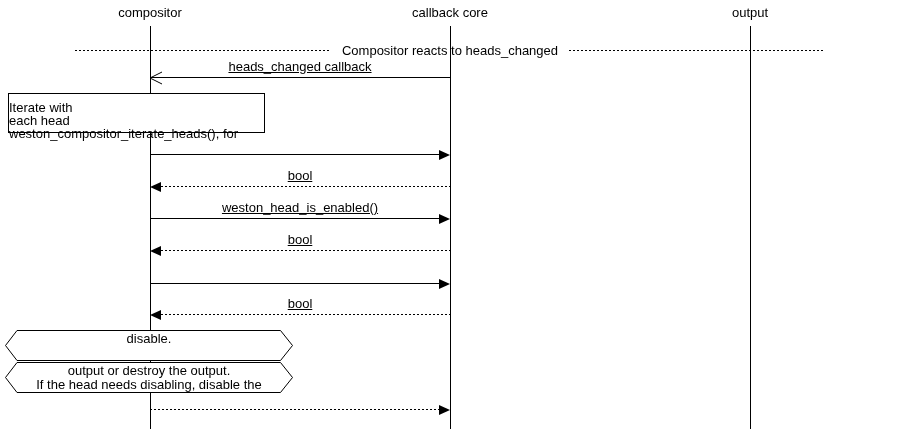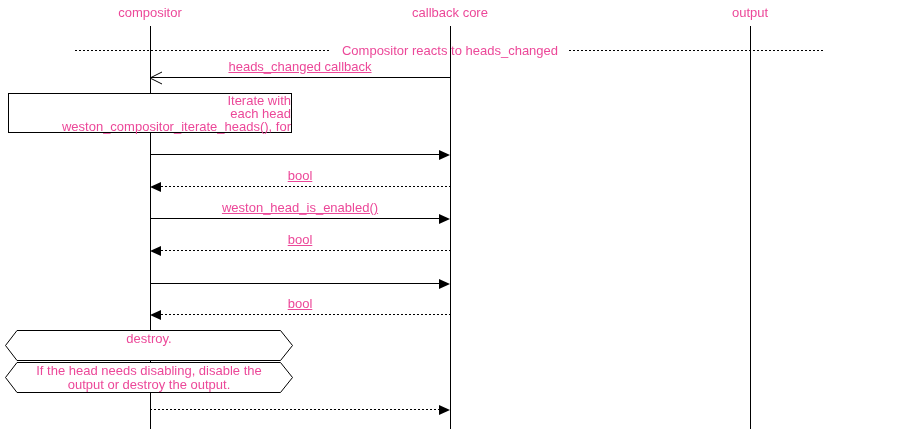--- a/index.html
+++ b/index.html
@@ -1,21 +1,21 @@
 <!DOCTYPE html>
 <html><head>
 <meta charset="utf-8">
 <style>
   html,body{margin:0;padding:0;}
   #diagram{
     position:relative;
     width:900px;height:429px;
     background:#ffffff;
     font-family:"Liberation Sans","DejaVu Sans",sans-serif;
-    font-size:13px;color:#ec4899;
+    font-size:13px;color:#000000;
     overflow:hidden;
   }
   .lifeline{position:absolute;width:1px;top:26px;height:403px;background:#000;z-index:1;}
   .participant-label{position:absolute;top:5px;transform:translateX(-50%);white-space:nowrap;z-index:2;}
   .hline{position:absolute;height:1px;background:#000;z-index:2;}
   .hline.dotted{
     background:none;
     background-image:repeating-linear-gradient(90deg,#000 0 2px,transparent 2px 4px);
   }
   .msg-label{position:absolute;transform:translateX(-50%);white-space:nowrap;z-index:3;line-height:14px;text-decoration:underline;}
@@ -24,23 +24,23 @@
     border-top:5px solid transparent;border-bottom:5px solid transparent;
     border-left:11px solid #000;
   }
   .head-left{
     position:absolute;width:0;height:0;z-index:4;
     border-top:5px solid transparent;border-bottom:5px solid transparent;
     border-right:11px solid #000;
   }
   .open-head{position:absolute;z-index:4;}
   .note-rect{
-    position:absolute;left:8px;top:93px;width:284px;height:40px;
+    position:absolute;left:8px;top:93px;width:257px;height:40px;
     box-sizing:border-box;border:1px solid #000;background:#fff;
-    text-align:right;line-height:13px;padding-top:0;z-index:5;
+    text-align:left;line-height:13px;padding-top:7px;z-index:5;
   }
   .hexnote{position:absolute;left:5px;width:288px;height:31px;z-index:5;}
   .hexnote svg{position:absolute;left:0;top:0;}
   .hexnote .hex-text{
     position:absolute;left:0;top:2px;width:100%;
     text-align:center;line-height:14px;
   }
   .divider-label{position:absolute;top:43px;transform:translateX(-50%);white-space:nowrap;z-index:3;}
 </style>
 </head>
@@ -92,30 +92,30 @@
 
   <div class="msg-label" style="left:300px;top:297px">bool</div>
   <div class="hline dotted" style="left:161px;top:314px;width:289px"></div>
   <div class="head-left" style="left:150px;top:310px"></div>
 
   <div class="hexnote" style="top:330px">
     <svg width="288" height="31">
       <polygon points="12,0.5 275.5,0.5 287.5,15.5 275.5,30.5 12,30.5 0.5,15.5" fill="#ffffff" stroke="#000000" stroke-width="1"></polygon>
     </svg>
     <div class="hex-text">
-      <div>destroy.</div>
+      <div>disable.</div>
     </div>
   </div>
 
   <div class="hexnote" style="top:362px">
     <svg width="288" height="31">
       <polygon points="12,0.5 275.5,0.5 287.5,15.5 275.5,30.5 12,30.5 0.5,15.5" fill="#ffffff" stroke="#000000" stroke-width="1"></polygon>
     </svg>
     <div class="hex-text">
+      <div>output or destroy the output.</div>
       <div>If the head needs disabling, disable the</div>
-      <div>output or destroy the output.</div>
     </div>
   </div>
 
   <div class="hline dotted" style="left:150px;top:409px;width:289px"></div>
   <div class="head-right" style="left:439px;top:405px"></div>
 
 </div>
 
 </body></html>

